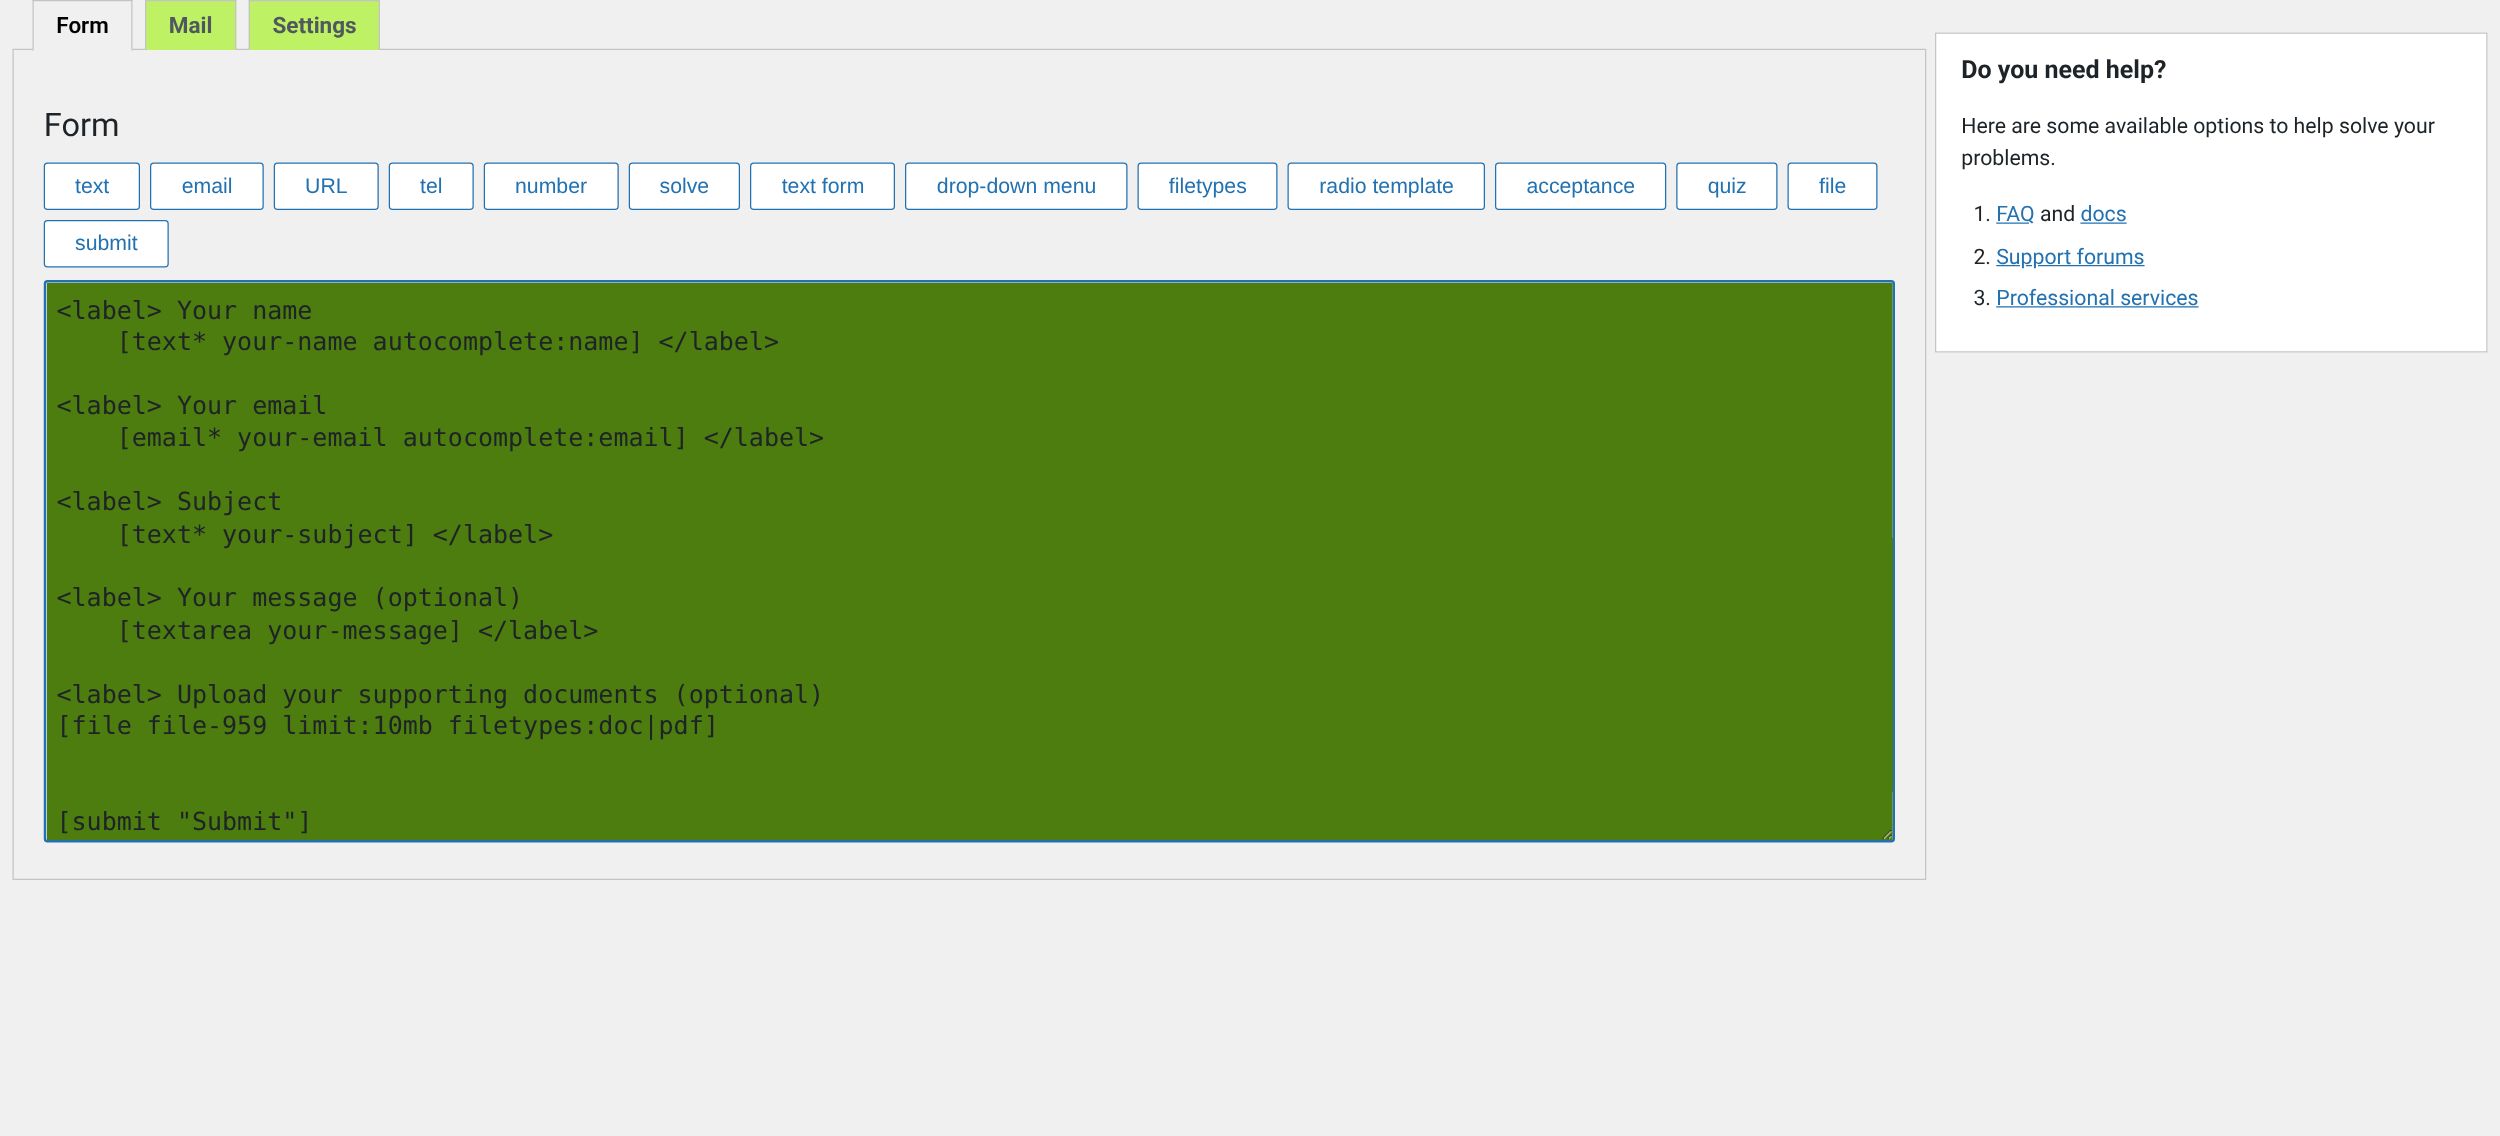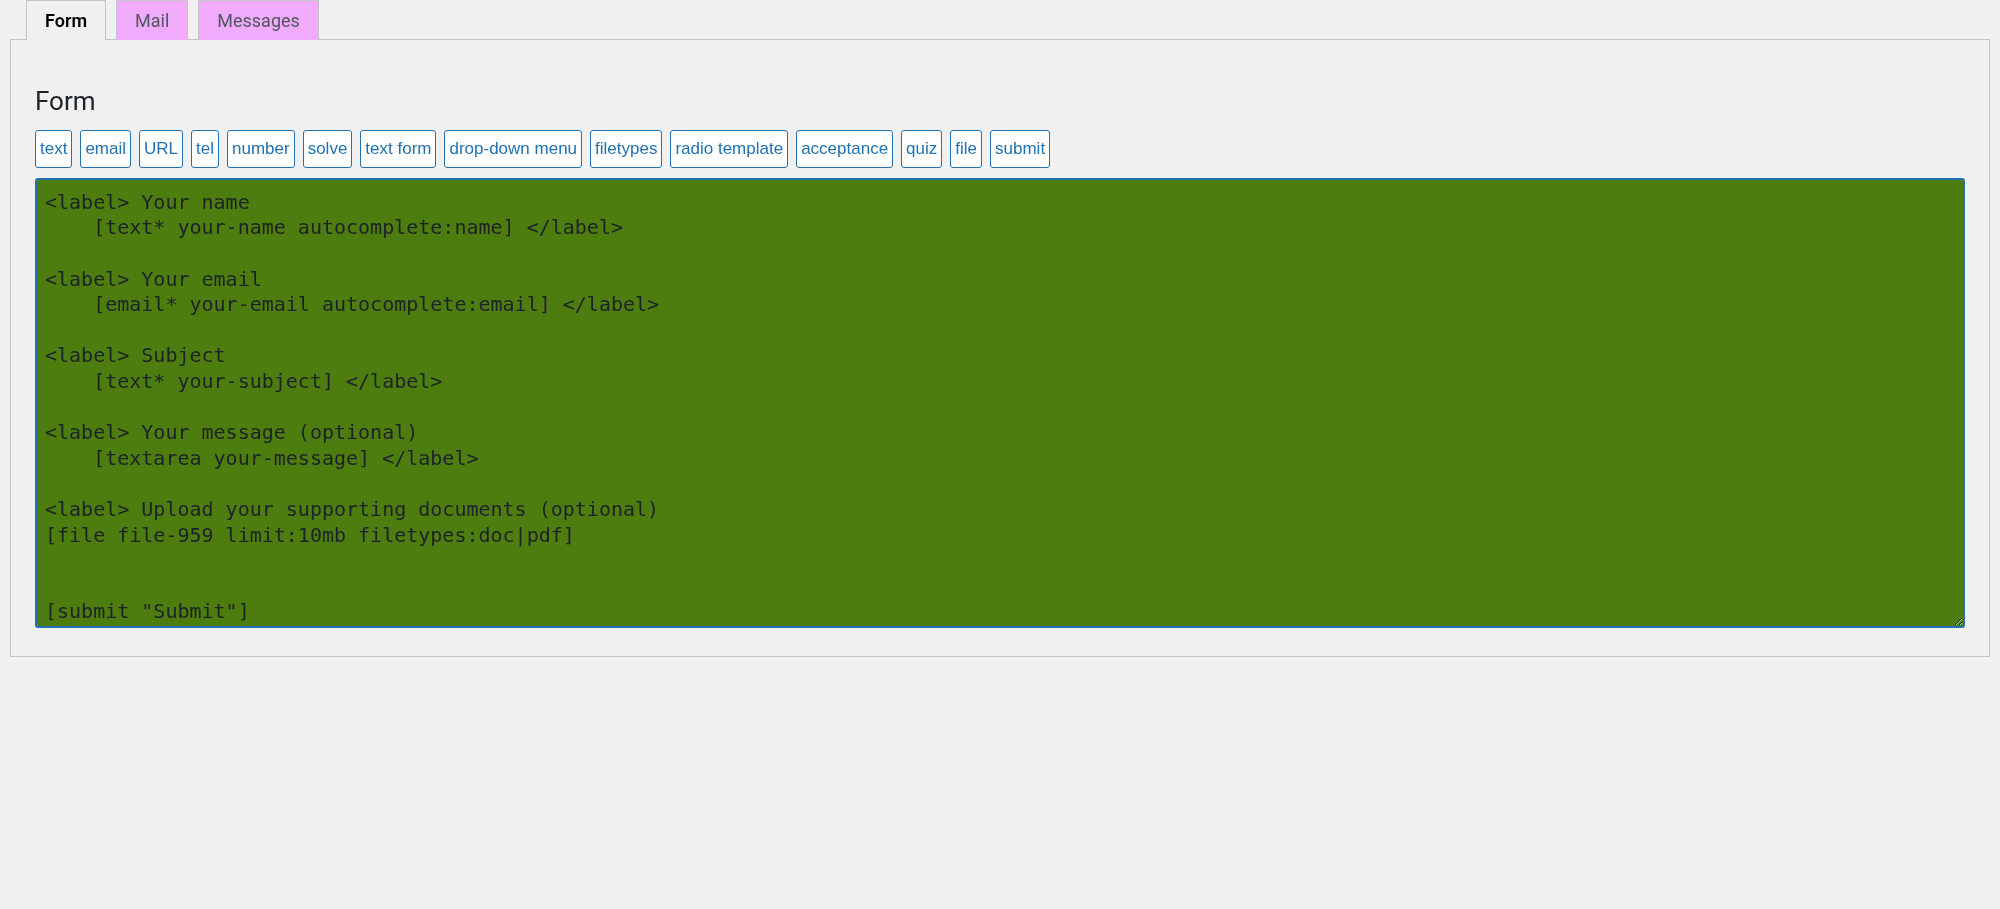--- a/index.html
+++ b/index.html
@@ -29,28 +29,29 @@
       padding-top: 26px;
     }
     .tabs-wrapper {
       display: flex;
       gap: 10px;
       padding-left: 16px;
       position: relative;
       z-index: 2;
     }
     .tab {
-      background: #f0abfc;
+      background: #bef264;
       border: 1px solid #c3c4c7;
       border-bottom: none;
       padding: 9px 18px;
       font-size: 18px;
       color: #50575e;
       cursor: pointer;
       position: relative;
+      font-weight: bold;
     }
     .tab.active {
       background: #f0f0f1;
       border-color: #c3c4c7;
       border-bottom: 1px solid #f0f0f1;
       margin-bottom: -1px;
       color: #000;
       font-weight: 600;
     }
     .panel {
@@ -78,21 +79,21 @@
     .tag-buttons {
       display: flex;
       flex-wrap: wrap;
       gap: 8px;
       margin-bottom: 10px;
     }
     .tag-btn {
       background: #fff;
       border: 1px solid #2271b1;
       color: #2271b1;
-      padding: 6px 4px;
+      padding: 6px 24px;
       font-size: 17px;
       cursor: pointer;
       border-radius: 3px;
       line-height: 1.4;
     }
     .form-textarea {
       width: 100%;
       min-height: 450px;
       border: 2px solid #2271b1;
       background: #4d7c0f;
@@ -135,21 +136,21 @@
     }
   </style>
 </head>
 <body>
 
 <div class="layout">
   <div class="main-column">
     <div class="tabs-wrapper">
       <div class="tab active">Form</div>
       <div class="tab">Mail</div>
-      <div class="tab">Messages</div>
+      <div class="tab">Settings</div>
     </div>
 
     <div class="panel">
       <h2 class="panel-title">Form</h2>
 
       <div class="tag-buttons">
         <button class="tag-btn">text</button>
         <button class="tag-btn">email</button>
         <button class="tag-btn">URL</button>
         <button class="tag-btn">tel</button>
@@ -178,13 +179,30 @@
     [textarea your-message] &lt;/label&gt;
 
 &lt;label&gt; Upload your supporting documents (optional)
 [file file-959 limit:10mb filetypes:doc|pdf]
 
 
 [submit "Submit"]</textarea>
     </div>
   </div>
 
+  <div class="side-column">
+    <div class="sidebox">
+      <h3 class="sidebox-title">Do you need help?</h3>
+      <p class="sidebox-desc">Here are some available options to help solve your problems.</p>
+      <ol class="help-list">
+        <li>
+          <a href="#">FAQ</a><span> and </span><a href="#">docs</a>
+        </li>
+        <li>
+          <a href="#">Support forums</a>
+        </li>
+        <li>
+          <a href="#">Professional services</a>
+        </li>
+      </ol>
+    </div>
+  </div>
 </div>
 
 </body></html>

